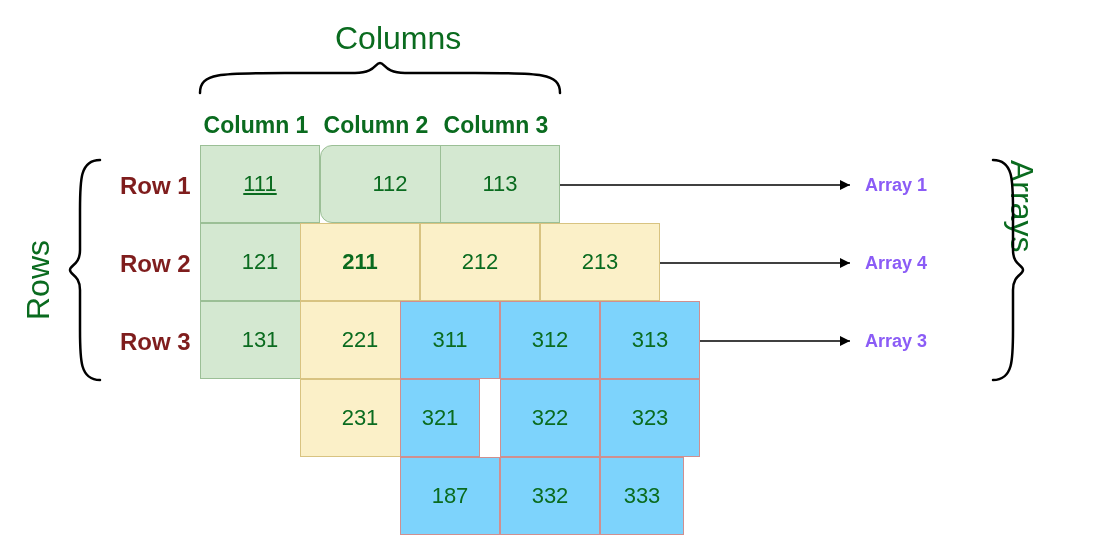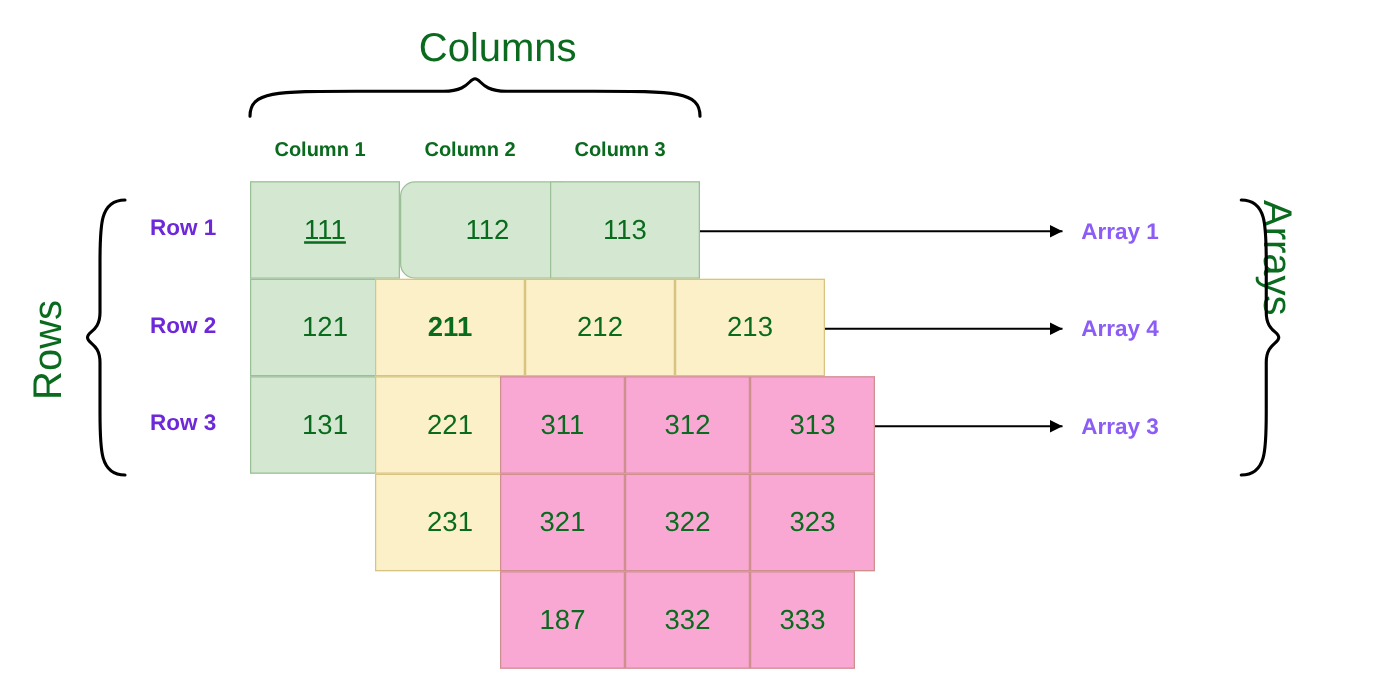--- a/index.html
+++ b/index.html
@@ -23,34 +23,34 @@
     display: flex;
     align-items: center;
     justify-content: center;
     font-size: 22px;
     color: #0a6b1f;
     font-weight: 400;
     border: 1px solid rgba(0,0,0,0.25);
   }
   .green-cell { background: #d4e8d1; border-color: #9bbf96; }
   .yellow-cell { background: #fbf0c8; border-color: #d8c381; }
-  .red-cell { background: #f9a8d4; border-color: #d08f8f; }
+  .red-cell { background: #7dd3fc; border-color: #d08f8f; }
 
   .col-header {
     position: absolute;
     color: #0a6b1f;
     font-weight: bold;
-    font-size: 16px;
+    font-size: 23px;
     text-align: center;
   }
   .row-header {
     position: absolute;
-    color: #6d28d9;
+    color: #7f1d1d;
     font-weight: bold;
-    font-size: 18px;
+    font-size: 24px;
     text-align: center;
   }
   .array-label {
     position: absolute;
     color: #8b5cf6;
     font-weight: bold;
     font-size: 18px;
   }
   svg { position: absolute; }
 </style>
@@ -89,21 +89,21 @@
 
 <div class="cell yellow-cell" style="left:300px; top:223px; width:120px; height:78px;font-weight:bold;">211</div>
 <div class="cell yellow-cell" style="left:420px; top:223px; width:120px; height:78px;">212</div>
 <div class="cell yellow-cell" style="left:540px; top:223px; width:120px; height:78px;">213</div>
 <div class="cell yellow-cell" style="left:300px; top:301px; width:120px; height:78px;">221</div>
 <div class="cell yellow-cell" style="left:300px; top:379px; width:120px; height:78px;">231</div>
 
 <div class="cell red-cell" style="left:400px; top:301px; width:100px; height:78px;">311</div>
 <div class="cell red-cell" style="left:500px; top:301px; width:100px; height:78px;">312</div>
 <div class="cell red-cell" style="left:600px; top:301px; width:100px; height:78px;">313</div>
-<div class="cell red-cell" style="left:400px; top:379px; width:100px; height:78px;">321</div>
+<div class="cell red-cell" style="left:400px; top:379px; width:80px; height:78px;">321</div>
 <div class="cell red-cell" style="left:500px; top:379px; width:100px; height:78px;">322</div>
 <div class="cell red-cell" style="left:600px; top:379px; width:100px; height:78px;">323</div>
 <div class="cell red-cell" style="left:400px; top:457px; width:100px; height:78px;">187</div>
 <div class="cell red-cell" style="left:500px; top:457px; width:100px; height:78px;">332</div>
 <div class="cell red-cell" style="left:600px; top:457px; width:84px; height:78px;">333</div>
 
 <svg style="left:560px; top:175px;" width="300" height="20">
   <line x1="0" y1="10" x2="290" y2="10" stroke="#000" stroke-width="1.5"></line>
   <polygon points="290,10 280,5 280,15" fill="#000"></polygon>
 </svg>

